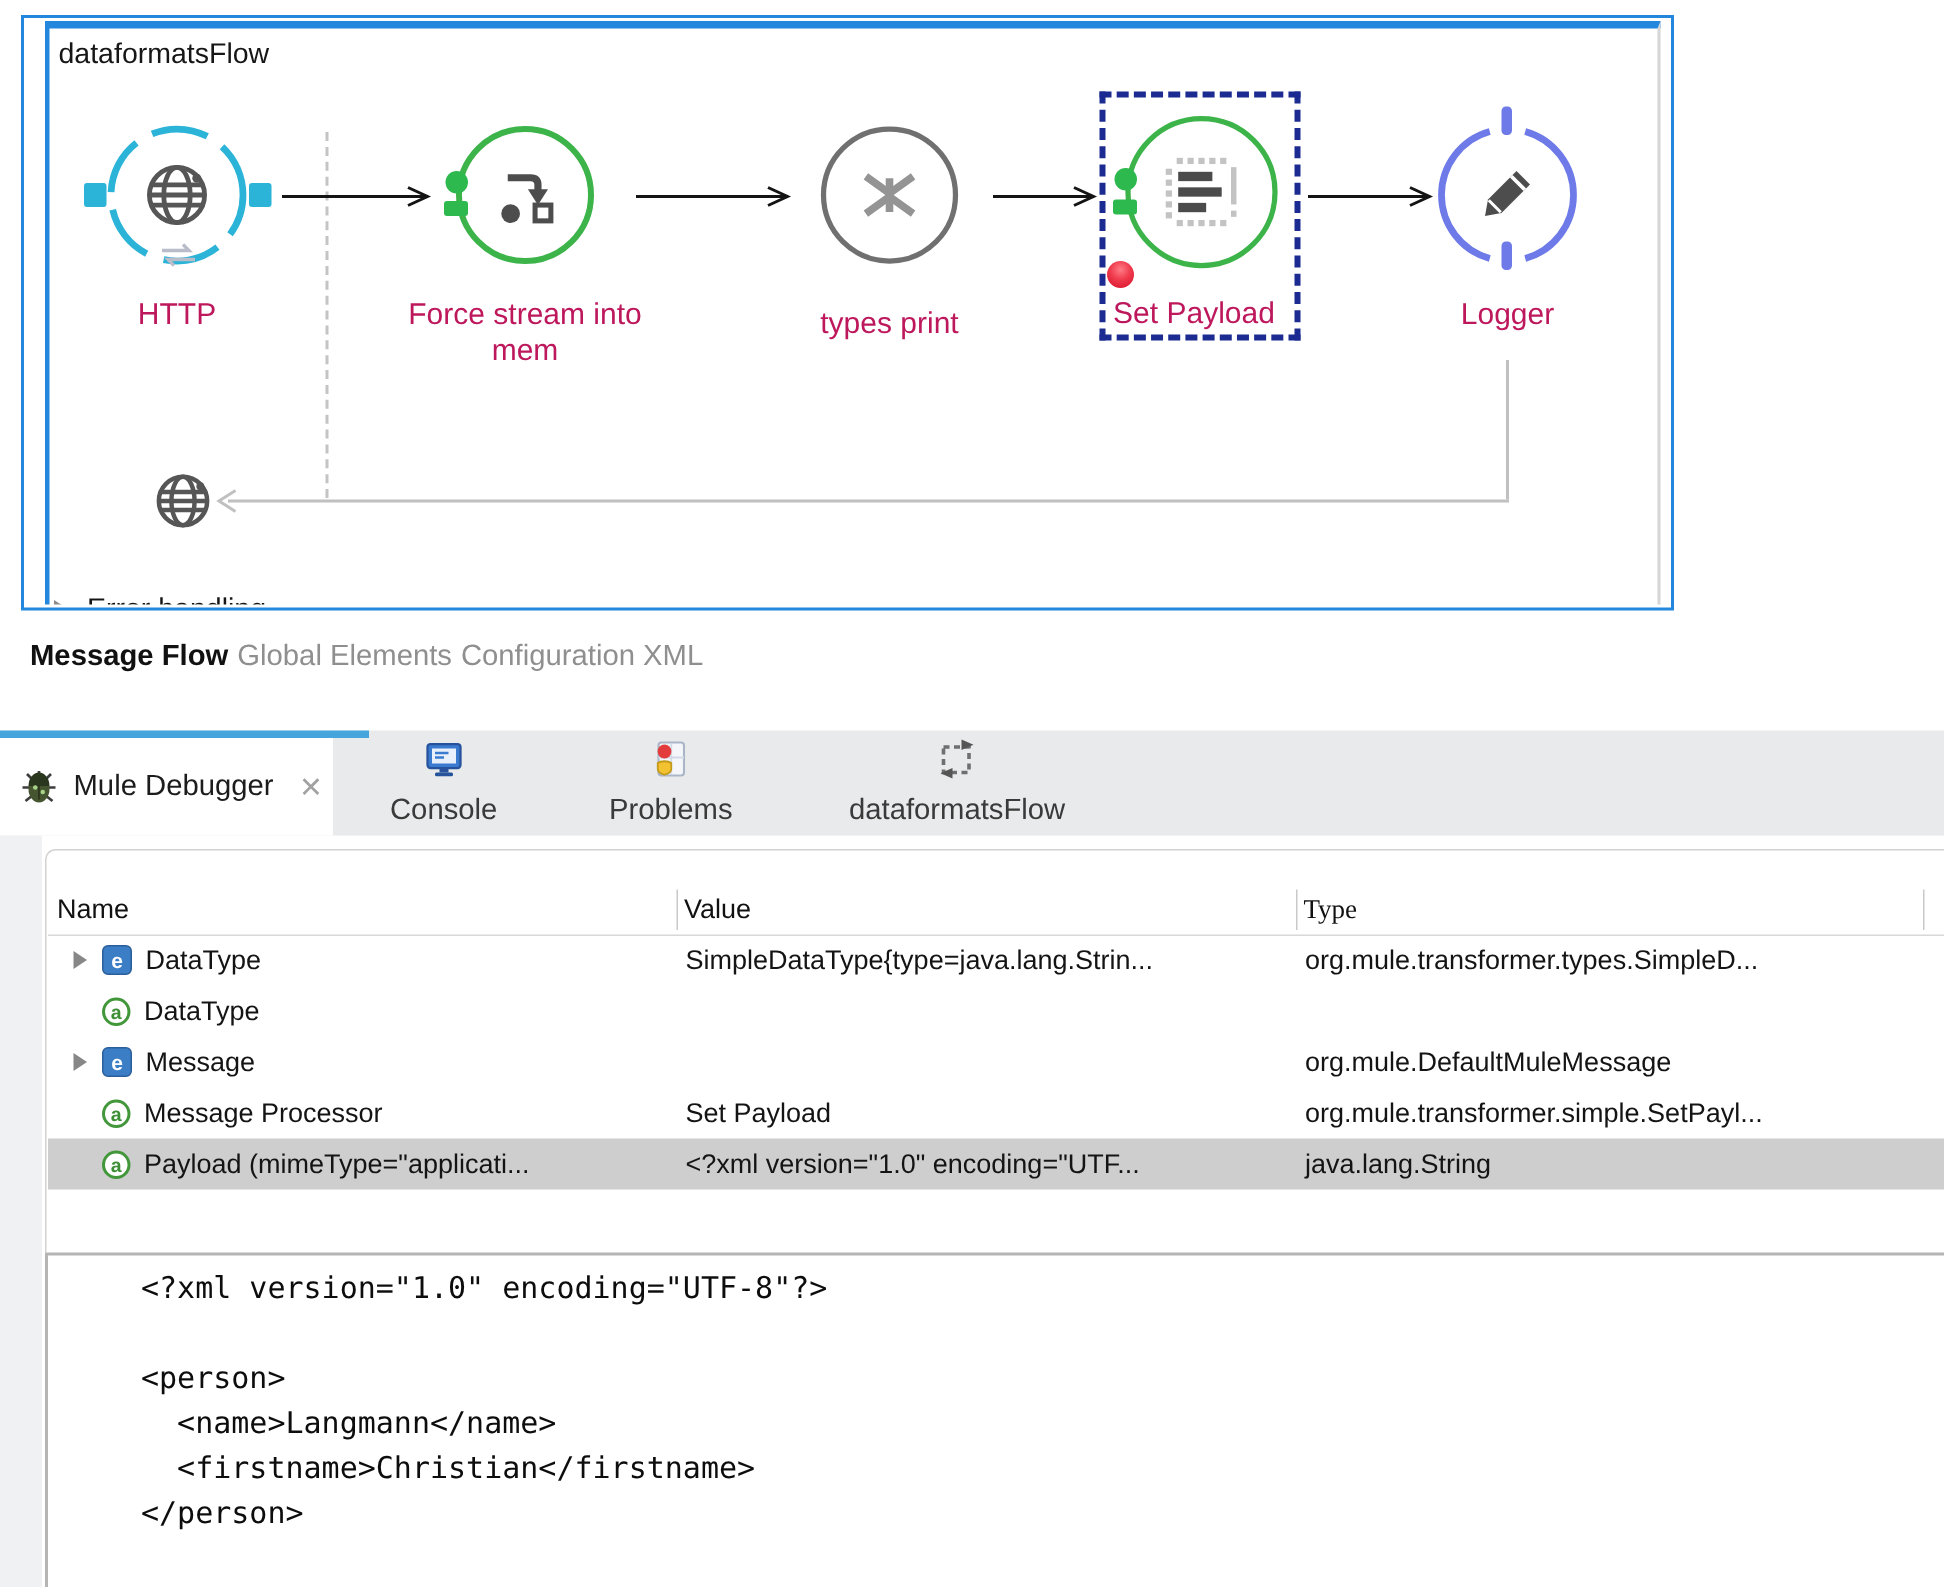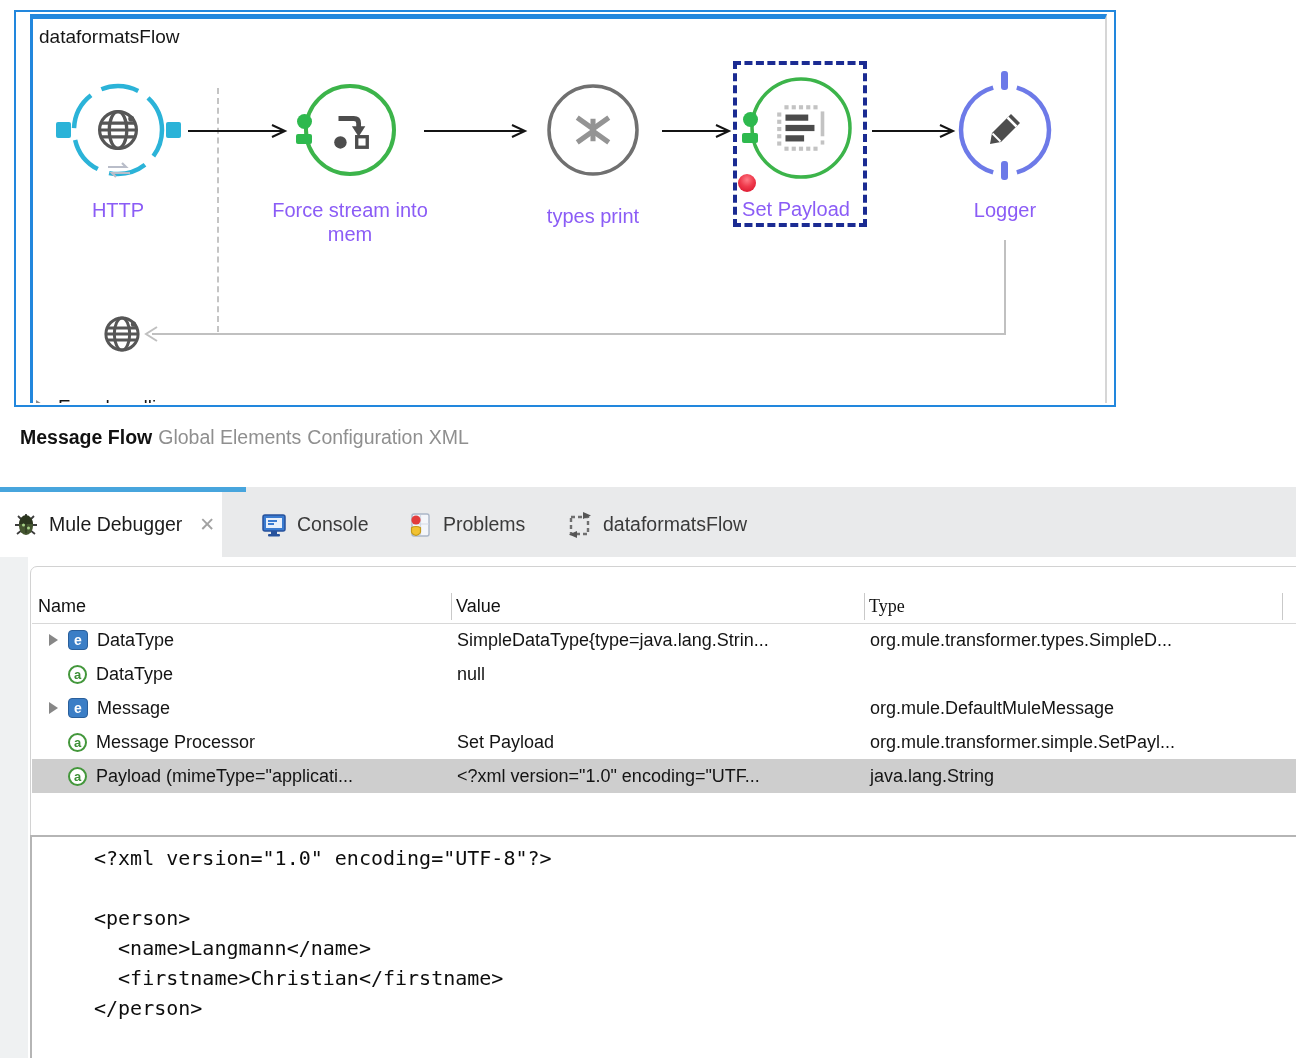--- a/index.html
+++ b/index.html
@@ -11,21 +11,21 @@
   .abs{position:absolute;}
 
   
   .editor-outer{left:14px;top:10px;width:1098px;height:393px;border:2px solid #2287dd;background:#fff;}
   .flow-canvas{left:30px;top:14px;width:1077px;height:389px;background:#fff;overflow:hidden;
     border-top:5px solid #2287dd;border-left:3px solid #2287dd;border-right:2px solid #d6d6d6;box-sizing:border-box;}
   .flow-inner{position:absolute;left:0;top:0;right:0;bottom:0;}
   .flow-title{left:6px;top:7px;font-size:19px;color:#161616;}
 
   .ring{position:absolute;}
-  .nlabel{position:absolute;text-align:center;font-size:20px;line-height:24px;color:#8b5cf6;}
+  .nlabel{position:absolute;text-align:center;font-size:20px;line-height:24px;color:#be185d;}
   .node-icon{position:absolute;}
   .port{position:absolute;background:#2bb3d8;border-radius:2px;width:15px;height:16px;}
   .gdot{position:absolute;width:15px;height:15px;border-radius:50%;background:#2eb94e;}
   .gsq{position:absolute;width:16px;height:10px;border-radius:2px;background:#2eb94e;}
   .breakpoint{position:absolute;width:18px;height:18px;border-radius:50%;
     background:radial-gradient(circle at 50% 32%, #ff7b86 0%, #ef3a4c 45%, #d60d27 100%);}
   .sel-box{position:absolute;border:4px dashed #1b2b92;}
   .lbar{position:absolute;width:7px;height:19px;border-radius:3px;background:#6d7ae8;}
   .sep-dashed{position:absolute;border-left:2px dashed #c4c4c4;width:0;}
   .retline-v{position:absolute;border-left:2px solid #c0c0c0;width:0;}
@@ -38,21 +38,21 @@
 
   
   .editor-tabs{left:20px;top:426px;display:flex;gap:6px;font-size:19.5px;}
   .editor-tabs .etab{color:#8f8f8f;cursor:default;}
   .editor-tabs .etab.active{color:#111;font-weight:bold;}
 
   
   .panel-bar{left:0;top:487px;width:1296px;height:70px;background:#e9eaeb;}
   .ptab-accent{left:0;top:487px;width:246px;height:5px;background:#47a5dd;}
   .ptab-active{left:0;top:492px;width:222px;height:65px;background:#ffffff;display:flex;align-items:center;padding-left:12px;box-sizing:border-box;gap:9px;}
-  .ptab{position:absolute;top:492px;height:65px;display:flex;align-items:center;gap:9px;font-size:19.5px;color:#3a3a3a;}
+  .ptab{position:absolute;top:492px;height:65px;display:flex;align-items:center;gap:9px;font-size:19.5px;color:#3a3a3a;flex-direction:column;}
   .ptab-active .tlabel{font-size:19.5px;color:#1c1c1c;}
   .tab-close{font-size:19px;color:#a2a2a2;margin-left:8px;}
 
   
   .dbg-container{left:30px;top:566px;width:1272px;height:500px;background:#fff;border:1px solid #d2d2d2;border-radius:7px 7px 0 0;}
   .t-header{position:absolute;left:1px;top:23px;right:1px;height:33px;border-bottom:1px solid #d8d8d8;font-size:18px;color:#111;}
   .t-header .hname{position:absolute;left:6px;top:6px;}
   .t-header .hvalue{position:absolute;left:424px;top:6px;}
   .t-header .htype{position:absolute;left:837px;top:6px;font-family:Liberation Serif, serif;}
   .hdiv{position:absolute;top:3px;height:27px;width:1px;background:#c9c9c9;}
@@ -302,21 +302,20 @@
         </div>
         <div class="c-value">SimpleDataType{type=java.lang.Strin...</div>
         <div class="c-type">org.mule.transformer.types.SimpleD...</div>
       </div>
       <div class="t-row">
         <div class="c-name">
           <span class="twistie"></span>
           <span class="badge badge-a">a</span>
           <span class="nm">DataType</span>
         </div>
-        <div class="c-value">null</div>
         <div class="c-type"></div>
       </div>
       <div class="t-row">
         <div class="c-name">
           <span class="twistie on"></span>
           <span class="badge badge-e">e</span>
           <span class="nm">Message</span>
         </div>
         <div class="c-value"></div>
         <div class="c-type">org.mule.DefaultMuleMessage</div>

